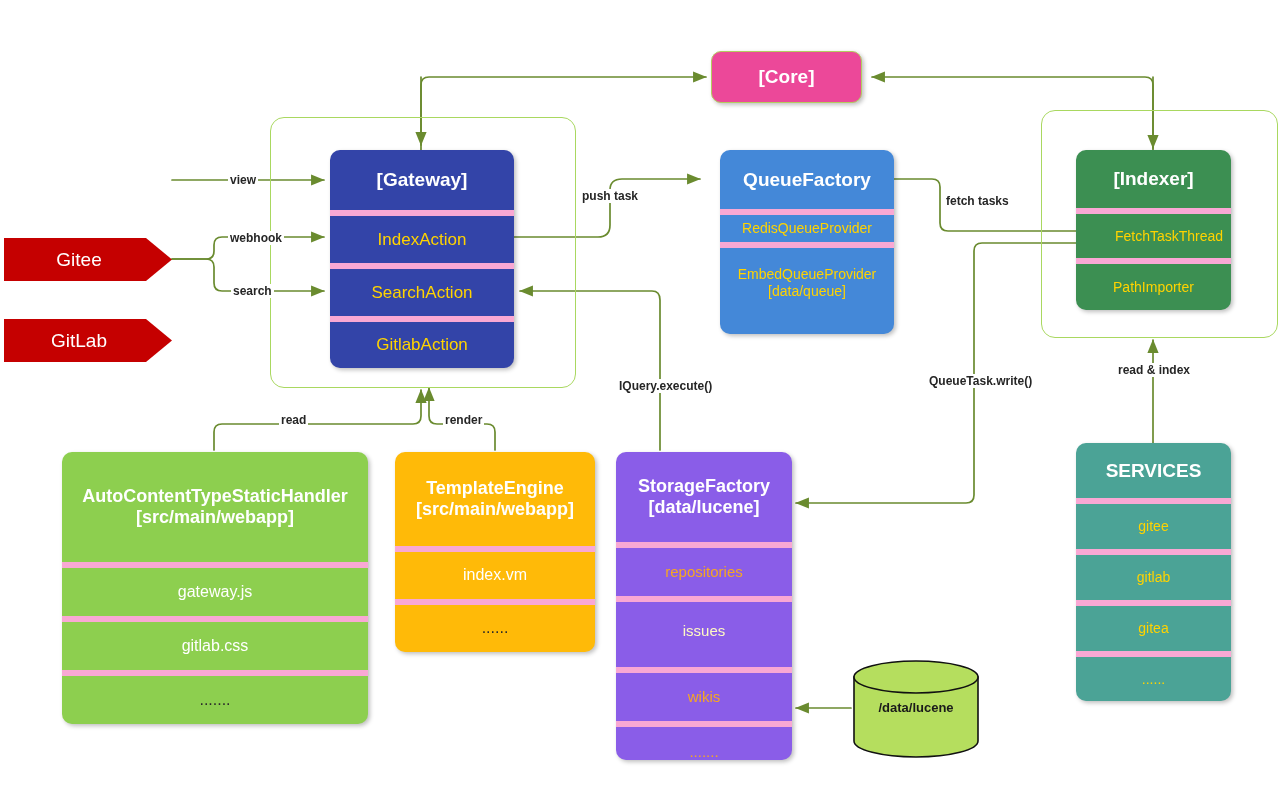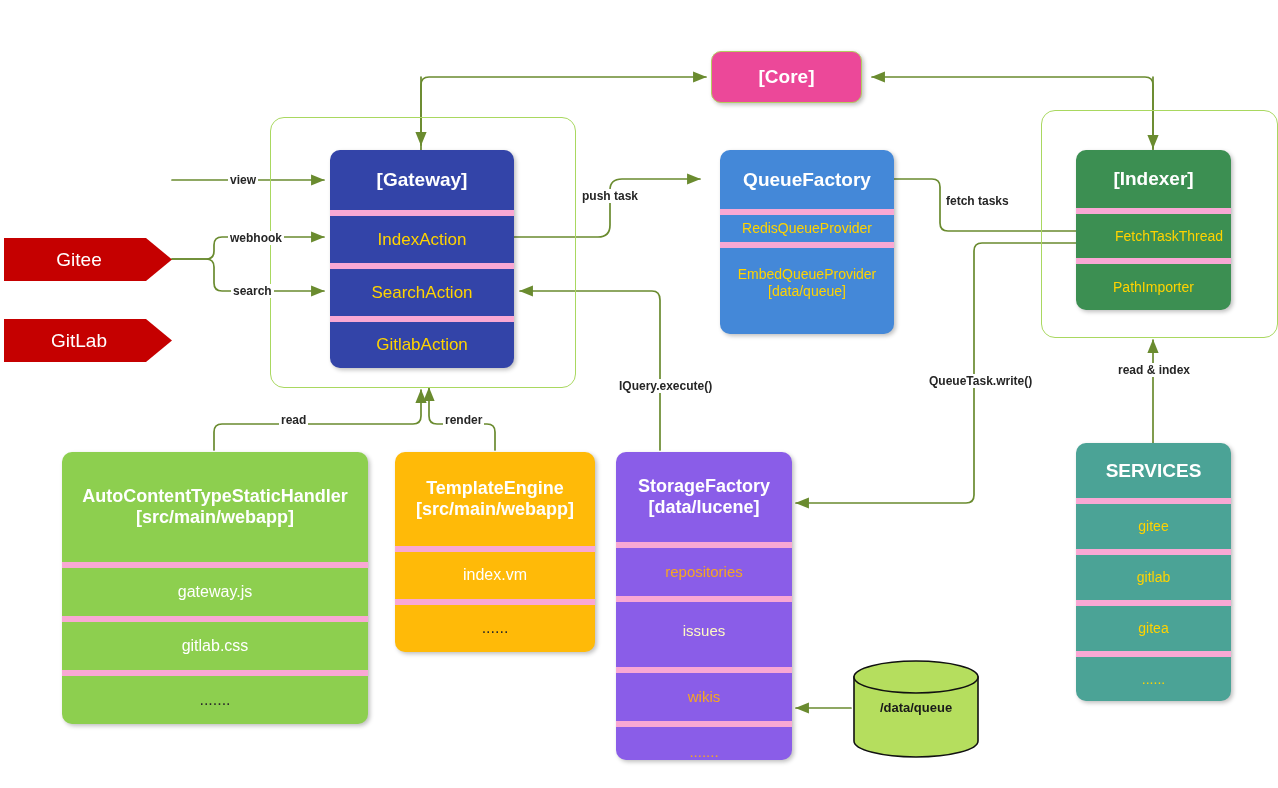--- a/index.html
+++ b/index.html
@@ -215,21 +215,21 @@
     <div class="row" style="height:51px; font-size:14px; color:#FFD300;">gitlab</div>
     <div class="row" style="height:51px; font-size:14px; color:#FFD300;">gitea</div>
     <div class="row" style="height:50px; font-size:14px; color:#FFD300;">......</div>
   </div>
 
   <div class="cyl" style="left:851px; top:660px; width:130px; height:98px;">
     <svg width="130" height="98" viewBox="0 0 130 98" xmlns="http://www.w3.org/2000/svg">
       <path d="M3,17 L3,81 A62,16 0 0 0 127,81 L127,17 Z" fill="#B5DE5E" stroke="#111111" stroke-width="1.6"></path>
       <ellipse cx="65" cy="17" rx="62" ry="16" fill="#B5DE5E" stroke="#111111" stroke-width="1.6"></ellipse>
     </svg>
-    <div class="cyl-label" style="top:40px;">/data/queue</div>
+    <div class="cyl-label" style="top:40px;">/data/lucene</div>
   </div>
 
   <div class="lbl" style="left:228px; top:173px;">view</div>
   <div class="lbl" style="left:228px; top:231px;">webhook</div>
   <div class="lbl" style="left:231px; top:284px;">search</div>
   <div class="lbl" style="left:580px; top:189px;">push task</div>
   <div class="lbl" style="left:944px; top:194px;">fetch tasks</div>
   <div class="lbl" style="left:279px; top:413px;">read</div>
   <div class="lbl" style="left:443px; top:413px;">render</div>
   <div class="lbl" style="left:617px; top:379px;">IQuery.execute()</div>

